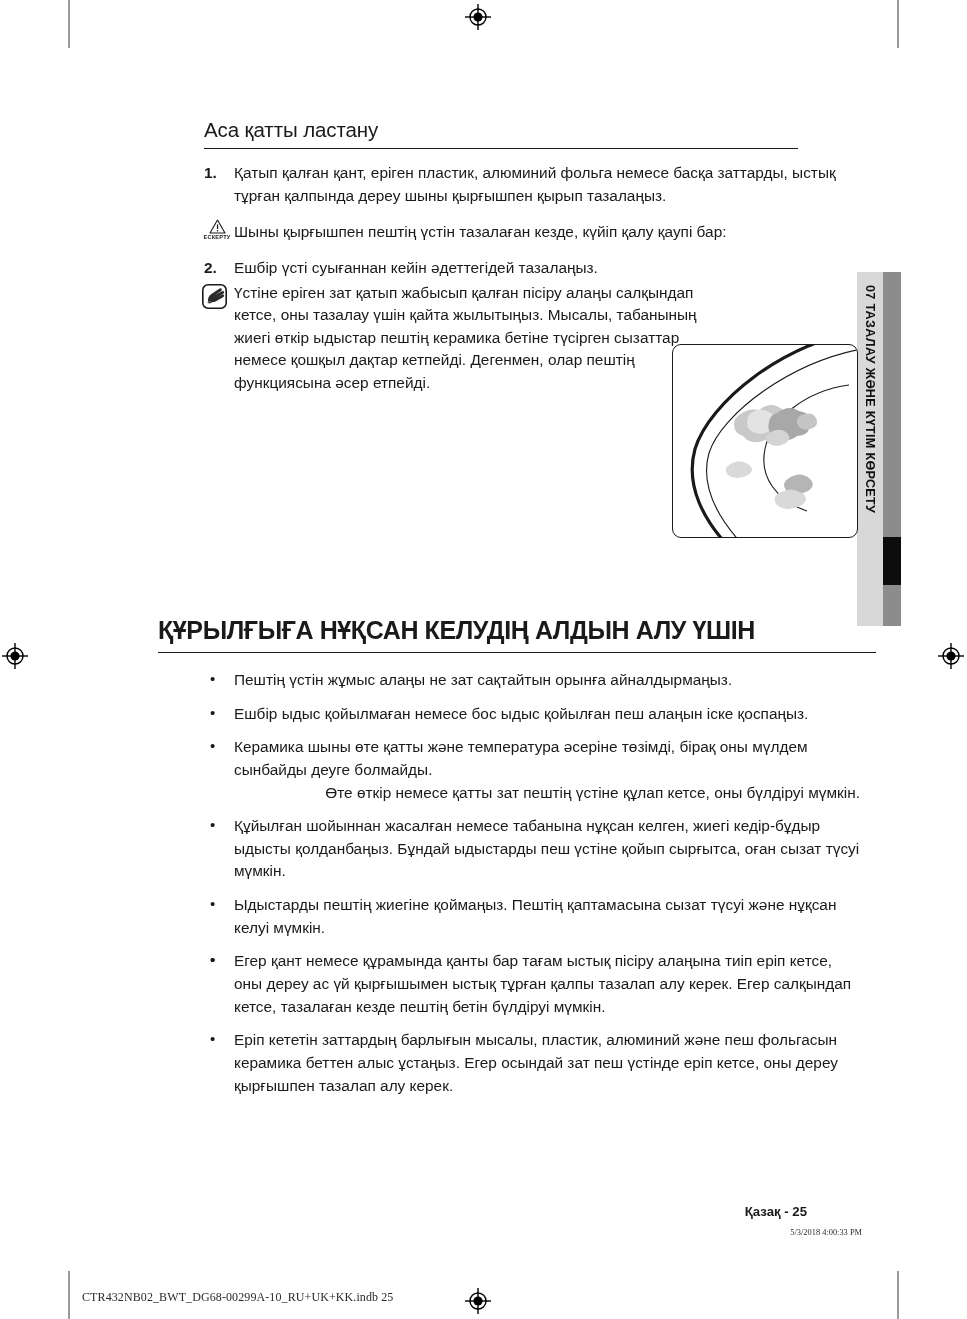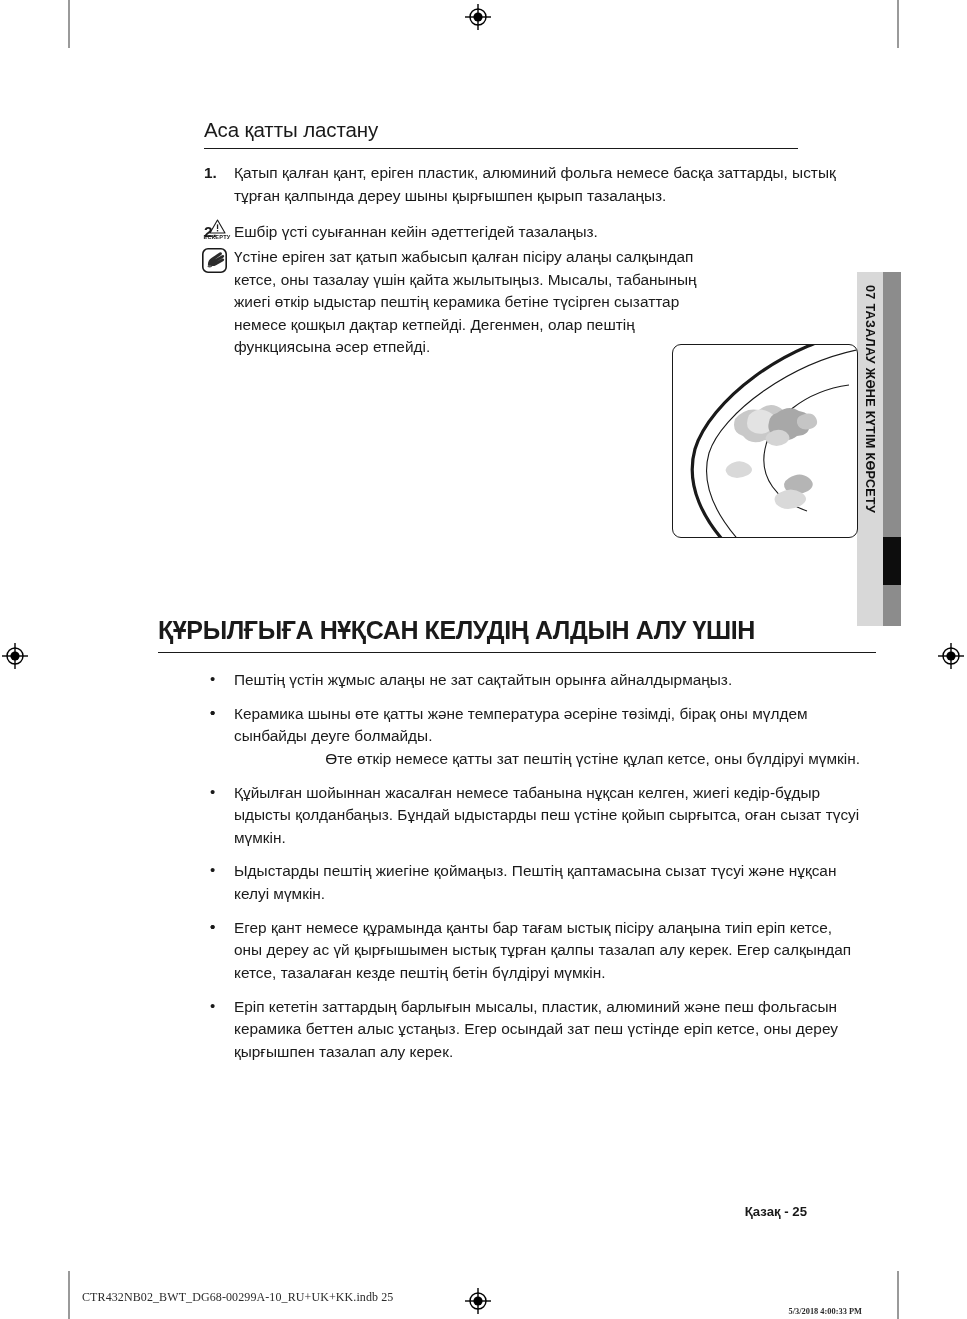--- a/index.html
+++ b/index.html
@@ -172,26 +172,25 @@
     position:absolute;
     left:82px;top:1290px;
     font-family:"Liberation Serif", serif;
     font-size:12px;
     color:#2b2b2b;
     letter-spacing:0.1px;
     white-space:nowrap;
   }
   .footer-right{
     position:absolute;
-    right:105px;top:1307px;
+    right:105px;top:1228px;
     font-family:"Liberation Serif", serif;
     font-size:8.4px;
     color:#2b2b2b;
     white-space:nowrap;
-    font-weight:bold;
   }
 </style>
 </head>
 <body>
 
 <div class="crop-line v" style="left:68px;top:0;height:48px;"></div>
 <div class="crop-line v" style="left:897px;top:0;height:48px;"></div>
 <div class="crop-line v" style="left:68px;top:1271px;height:48px;"></div>
 <div class="crop-line v" style="left:897px;top:1271px;height:48px;"></div>
 
@@ -293,20 +292,21 @@
 
     <div class="callout">
       <span class="cicon">
         <svg width="17" height="15" viewBox="0 0 17 15" style="display:block;margin:0 auto;">
           <path d="M8.5 1 L16 14 L1 14 Z" fill="none" stroke="#1a1a1a" stroke-width="1.1" stroke-linejoin="round"></path>
           <rect x="7.9" y="5.4" width="1.3" height="4.6" fill="#1a1a1a"></rect>
           <rect x="7.9" y="11" width="1.3" height="1.4" fill="#1a1a1a"></rect>
         </svg>
         <span class="warn-label">ЕСКЕРТУ</span>
       </span>
+      <span>Шыны қырғышпен пештің үстін тазалаған кезде, күйіп қалу қаупі бар:</span>
     </div>
 
     <ol class="steps">
       <li>
         <span class="num">2.</span>
         <span>Ешбір үсті суығаннан кейін әдеттегідей тазалаңыз.</span>
       </li>
     </ol>
 
     <div class="callout" style="margin-top:2px;width:470px;">
@@ -325,20 +325,21 @@
   <div class="content" style="top:600px;width:718px;">
     <h2 class="big-title">ҚҰРЫЛҒЫҒА НҰҚСАН КЕЛУДІҢ АЛДЫН АЛУ ҮШІН</h2>
 
     <ul class="bullets" style="margin-top:6px;">
       <li>
         <span class="dot">•</span>
         <span>Пештің үстін жұмыс алаңы не зат сақтайтын орынға айналдырмаңыз.</span>
       </li>
       <li>
         <span class="dot">•</span>
+        <span>Ешбір ыдыс қойылмаған немесе бос ыдыс қойылған пеш алаңын іске қоспаңыз.</span>
       </li>
       <li>
         <span class="dot">•</span>
         <span>Керамика шыны өте қатты және температура әсеріне төзімді, бірақ оны мүлдем сынбайды деуге болмайды.</span>
         <span class="sub">Өте өткір немесе қатты зат пештің үстіне құлап кетсе, оны бүлдіруі мүмкін.</span>
       </li>
       <li>
         <span class="dot">•</span>
         <span>Құйылған шойыннан жасалған немесе табанына нұқсан келген, жиегі кедір-бұдыр ыдысты қолданбаңыз. Бұндай ыдыстарды пеш үстіне қойып сырғытса, оған сызат түсуі мүмкін.</span>
       </li>

